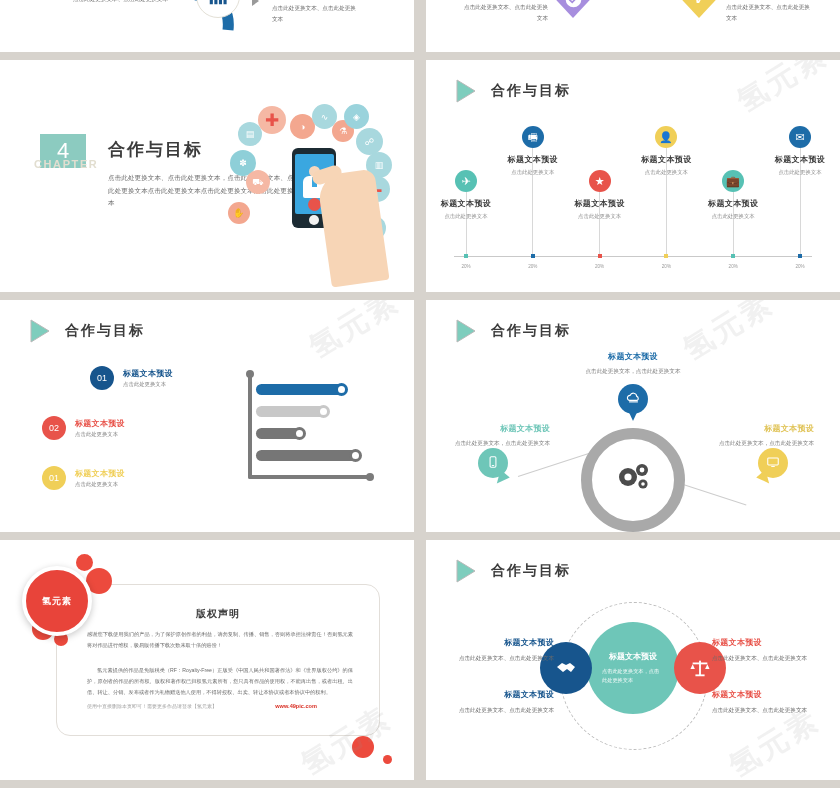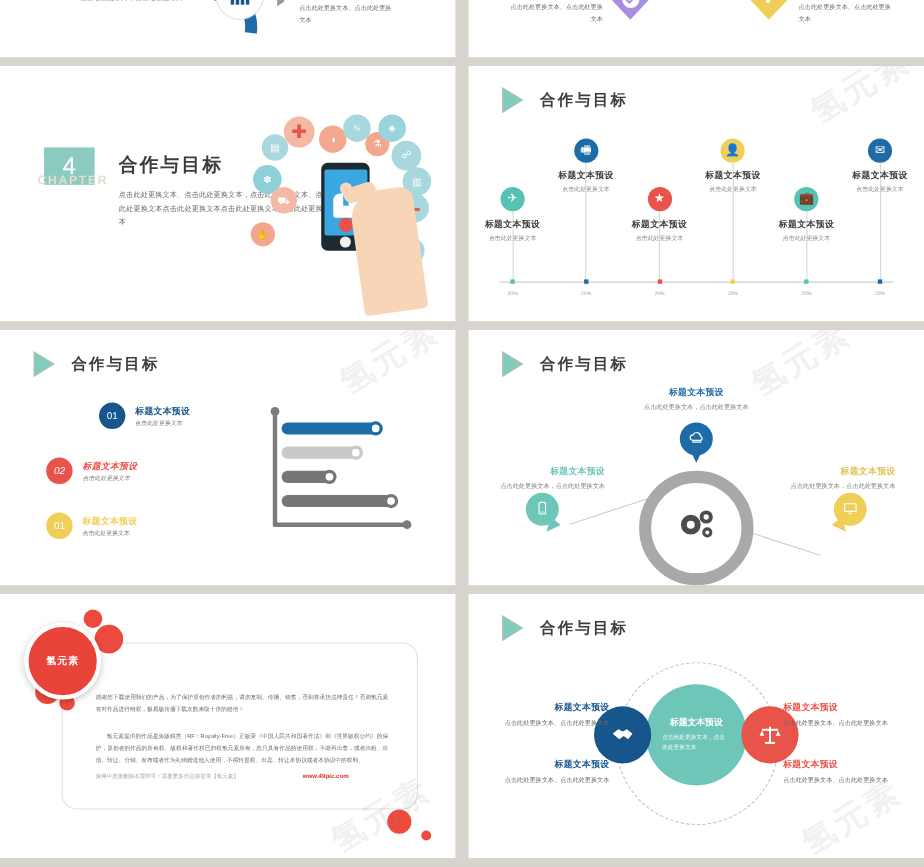--- a/index.html
+++ b/index.html
@@ -274,21 +274,21 @@
       <div class="hdr-title">合作与目标</div>
     </div>
     <div id="num-items">
         <div class="n-item" style="top: 66px; margin-left: 48px;">
           <div class="n-circ" style="background:#17558d;">01</div>
           <div class="n-txt">
             <div class="t" style="color:#17558d;">标题文本预设</div>
             <div class="s">点击此处更换文本</div>
           </div>
         </div>
-        <div class="n-item" style="top: 116px; font-style: italic;">
+        <div class="n-item" style="top: 116px;">
           <div class="n-circ" style="background:#e8534a;">02</div>
           <div class="n-txt">
             <div class="t" style="color:#e8534a;">标题文本预设</div>
             <div class="s">点击此处更换文本</div>
           </div>
         </div>
         <div class="n-item" style="top: 166px;">
           <div class="n-circ" style="background:#f0cf58;">01</div>
           <div class="n-txt">
             <div class="t" style="color:#f0cf58;">标题文本预设</div>
@@ -385,20 +385,21 @@
     </div>
     <div class="cal" style="right:26px;top:122px;width:98px;text-align:right;">
       <div class="t" style="color:#e0c356;">标题文本预设</div>
       <div>点击此处更换文本，点击此处更换文本</div>
     </div>
     <div class="wm" style="right:62px;top:6px;">氢元素</div>
   </div>
 
   <div class="slide">
     <div class="cp-card">
+      <div class="cp-title">版权声明</div>
       <div class="cp-p" style="left:30px;right:26px;top:44px;">感谢您下载使用我们的产品，为了保护原创作者的利益，请勿复制、传播、销售，否则将承担法律责任！否则氢元素将对作品进行维权，极易版传播下载次数来取十倍的赔偿！</div>
       <div class="cp-p" style="left:30px;right:26px;top:80px;text-indent:10px;">氢元素提供的作品是免版税类（RF：Royalty-Free）正版受《中国人民共和国著作法》和《世界版权公约》的保护，原创者的作品的所有权、版权和著作权已归权氢元素所有，您只具有作品的使用权，不能再出售，或者出租、出借、转让、分销、发布或者作为礼物赠送他人使用，不得转授权、出卖、转让本协议或者本协议中的权利。</div>
       <div class="cp-foot">使用中直接删除本页即可！需要更多作品请登录【氢元素】</div>
       <div class="cp-url">www.49pic.com</div>
     </div>
     <div class="blob" style="left:76px;top:14px;width:17px;height:17px;"></div>
     <div class="blob" style="left:86px;top:28px;width:26px;height:26px;"></div>
     <div class="blob" style="left:32px;top:78px;width:22px;height:22px;"></div>
     <div class="blob" style="left:54px;top:92px;width:14px;height:14px;"></div>
     <div class="blob" style="right:40px;bottom:22px;width:22px;height:22px;"></div>

